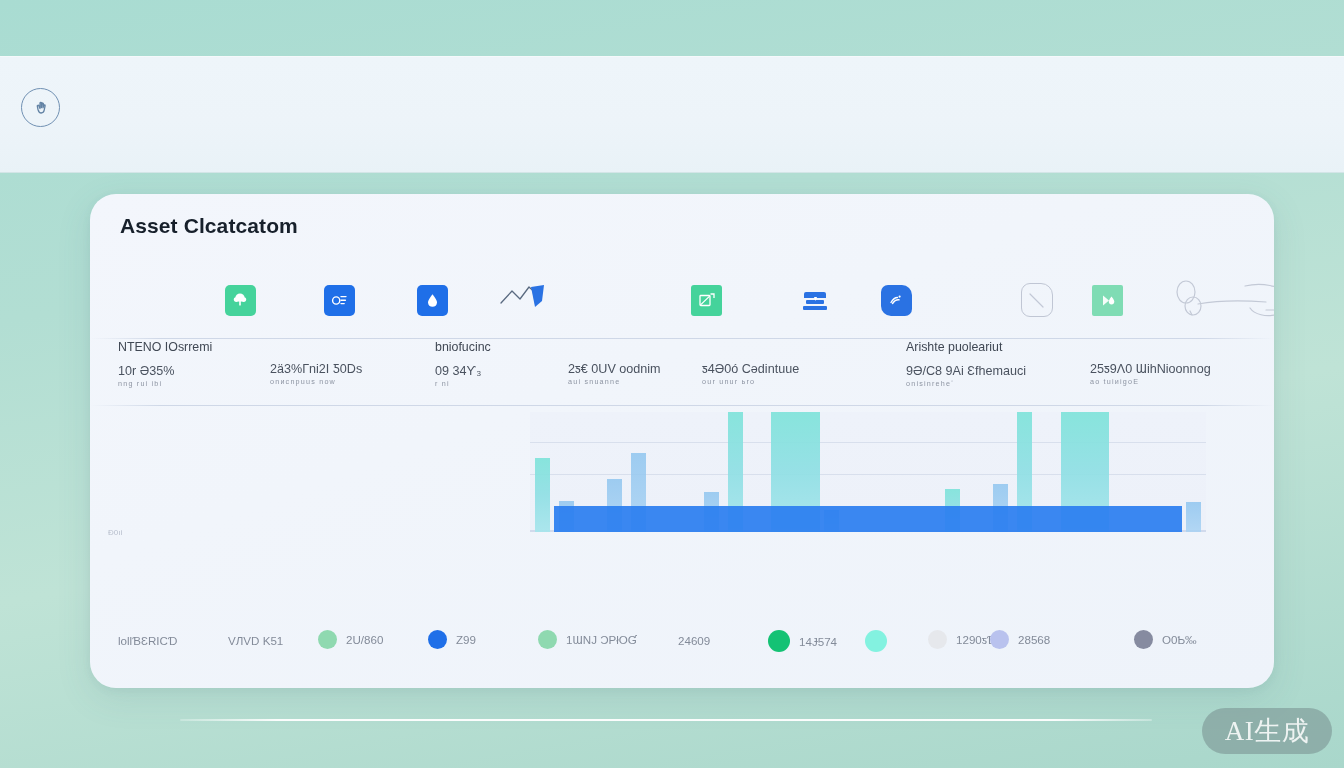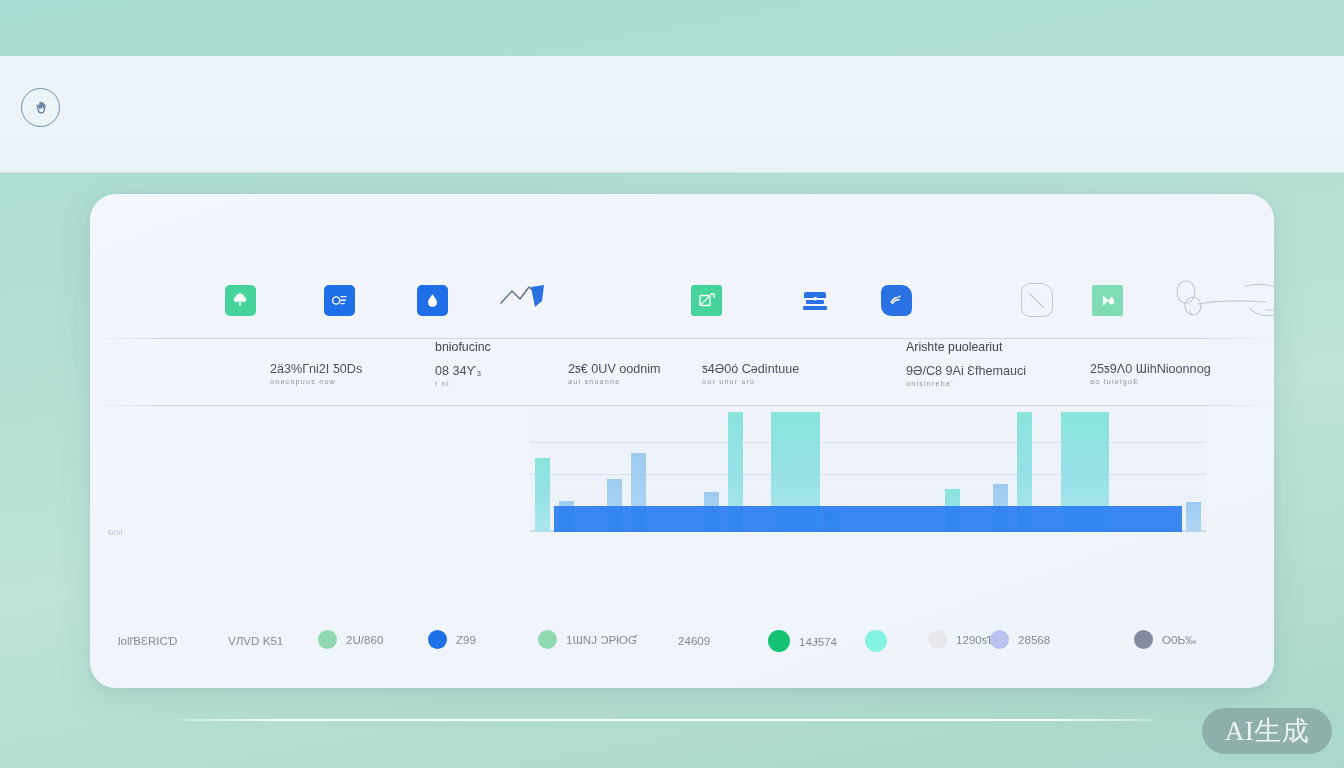--- a/index.html
+++ b/index.html
@@ -299,20 +299,21 @@
 <div class="top-bar">
   <div class="badge-circle">
     <svg width="20" height="20" viewBox="0 0 20 20" fill="none" stroke="#4a6f96" stroke-width="1.3" stroke-linecap="round" stroke-linejoin="round">
       <path d="M7 11.5 L6.3 8.2 C6.1 7.2 7.4 6.8 7.8 7.8 L9 10.6 L9 5.2 C9 4.2 10.4 4.2 10.4 5.2 L10.4 9.6 L11.1 5.6 C11.3 4.7 12.5 4.9 12.4 5.9 L12 9.9 L12.9 7.4 C13.2 6.5 14.3 6.9 14.1 7.8 L13.2 12.2 C12.9 13.8 11.8 15 10.2 15 C8.6 15 7.5 13.5 7 11.5 Z"></path>
     </svg>
   </div>
 </div>
 
 <div class="card">
 
+  <div class="card-title">Asset Clcatcatom</div>
 
   <div class="icon-row">
 
     <div class="icon-cell" style="left:122px">
       <div class="icon-shape sq-green">
         <svg width="18" height="18" viewBox="0 0 18 18" fill="#fff">
           <ellipse cx="9" cy="6.6" rx="4.6" ry="4"></ellipse>
           <ellipse cx="5.4" cy="8.6" rx="2.6" ry="2.4"></ellipse>
           <ellipse cx="12.6" cy="8.6" rx="2.6" ry="2.4"></ellipse>
           <rect x="8.2" y="9.5" width="1.6" height="5" rx="0.6"></rect>
@@ -403,27 +404,32 @@
           <path d="M96 32 h10"></path>
           <path d="M20 33 l2 4"></path>
         </svg>
       </div>
     </div>
   </div>
 
   <div class="row-sep" style="top:144px"></div>
 
   <div class="stats-row">
+    <div class="stat" style="left:28px;top:0">
+      <div class="stat-head">NTENO IOsrremi</div>
+      <div class="stat-val">10r  Ə35%</div>
+      <div class="stat-sub">nng    rui ibi</div>
+    </div>
     <div class="stat" style="left:180px;top:22px">
       <div class="stat-val">2ä3%Гni2I Ƽ0Ds</div>
       <div class="stat-sub">onисnpuus  now</div>
     </div>
     <div class="stat" style="left:345px;top:0">
       <div class="stat-head">bniofucinc</div>
-      <div class="stat-val">08 34Ƴ₃</div>
+      <div class="stat-val">09 34Ƴ₃</div>
       <div class="stat-sub">r ni</div>
     </div>
     <div class="stat" style="left:478px;top:22px">
       <div class="stat-val">2ƽ€ 0UV oodnim</div>
       <div class="stat-sub">aui snuanne</div>
     </div>
     <div class="stat" style="left:612px;top:22px">
       <div class="stat-val">ƽ4Ə0ó Cǝdintuue</div>
       <div class="stat-sub">our unur ьro</div>
     </div>

